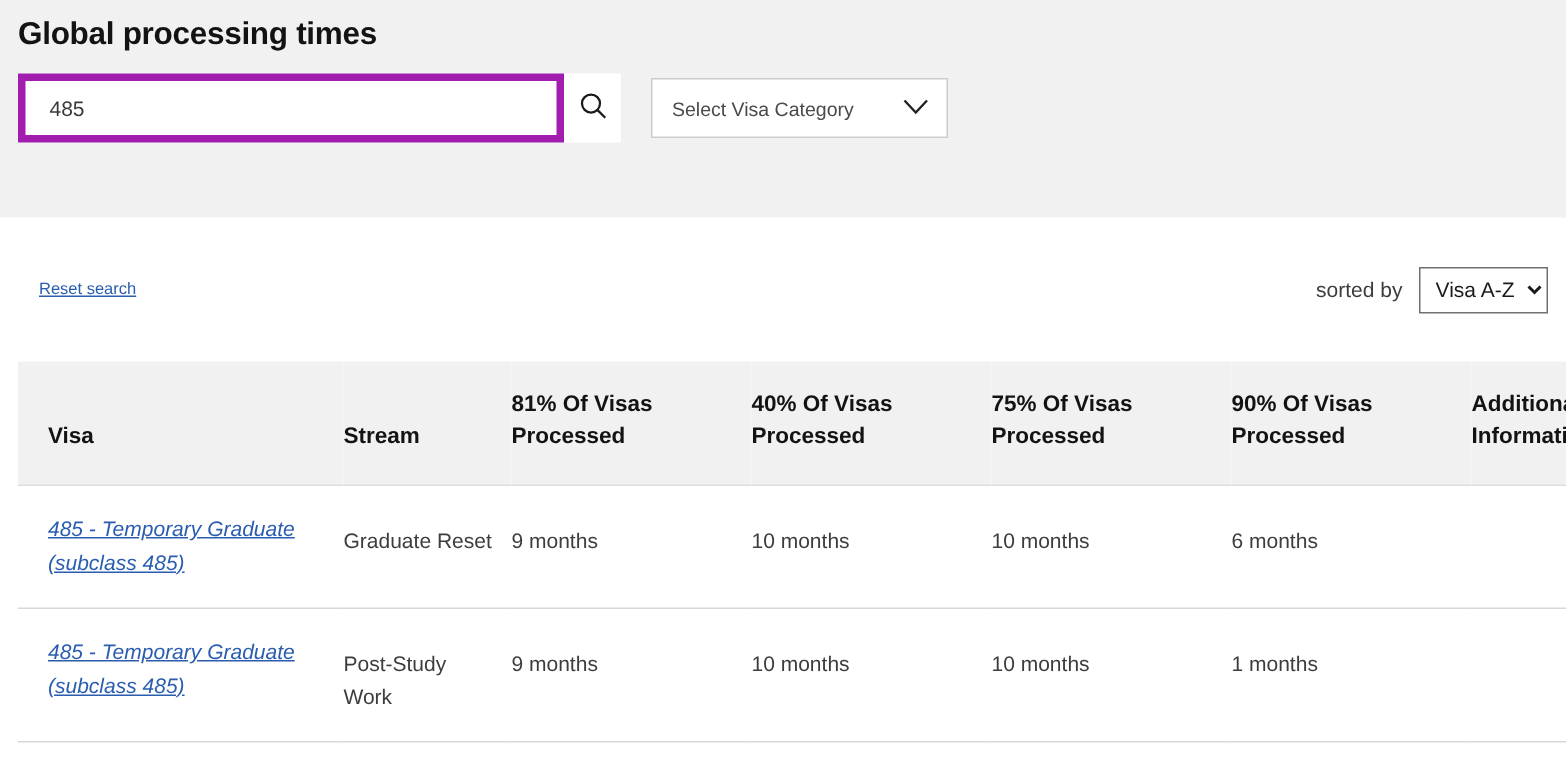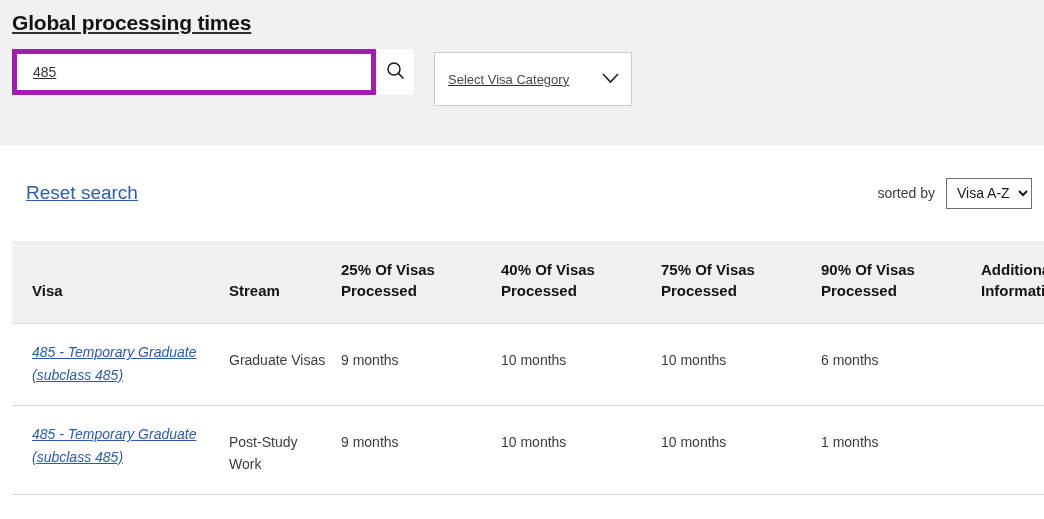--- a/index.html
+++ b/index.html
@@ -15,21 +15,20 @@
     overflow: hidden;
   }
 
   
   .search-band {
     background: #f1f1f1;
     height: 145px;
     padding: 0 12px;
     box-sizing: border-box;
     position: relative;
-    text-decoration: underline;
   }
   .page-title {
     font-size: 21px;
     font-weight: bold;
     color: #131313;
     letter-spacing: -0.2px;
     padding-top: 9px;
     margin: 0;
     line-height: 28px;
   }
@@ -62,21 +61,21 @@
     border: none;
     display: flex;
     align-items: center;
     justify-content: center;
     cursor: pointer;
     padding: 0;
   }
   .visa-select {
     margin-left: 20px;
     width: 198px;
-    height: 54px;
+    height: 40px;
     box-sizing: border-box;
     background: #ffffff;
     border: 1px solid #cccccc;
     display: flex;
     align-items: center;
     justify-content: space-between;
     padding: 0 12px 0 13px;
     font-size: 13px;
     color: #4a4a4a;
     cursor: pointer;
@@ -96,21 +95,21 @@
   .results-left {
     display: flex;
     align-items: baseline;
   }
   .results-count {
     font-size: 14.5px;
     color: #3d3d3d;
   }
   .reset-link {
     margin-left: 14px;
-    font-size: 19px;
+    font-size: 11px;
     color: #2a5db0;
     text-decoration: underline;
     cursor: pointer;
   }
   .results-right {
     display: flex;
     align-items: center;
   }
   .sorted-label {
     font-size: 14px;
@@ -215,33 +214,33 @@
     </select>
   </div>
 </div>
 
 <div class="table-wrap">
   <table class="pt">
     <thead>
       <tr>
         <th class="col-visa">Visa</th>
         <th class="col-stream">Stream</th>
-        <th class="col-pct">25% Of Visas Processed</th>
+        <th class="col-pct">81% Of Visas Processed</th>
         <th class="col-pct">40% Of Visas Processed</th>
         <th class="col-pct">75% Of Visas Processed</th>
         <th class="col-pct">90% Of Visas Processed</th>
         <th class="col-add">Additional Information</th>
       </tr>
     </thead>
     <tbody>
       <tr>
         <td>
           <span class="visa-link">485 - Temporary Graduate (subclass 485)</span>
         </td>
-        <td class="cell-mid">Graduate Visas</td>
+        <td class="cell-mid">Graduate Reset</td>
         <td class="cell-mid">9 months</td>
         <td class="cell-mid">10 months</td>
         <td class="cell-mid">10 months</td>
         <td class="cell-mid">6 months</td>
         <td class="cell-mid"></td>
       </tr>
       <tr>
         <td>
           <span class="visa-link">485 - Temporary Graduate (subclass 485)</span>
         </td>

